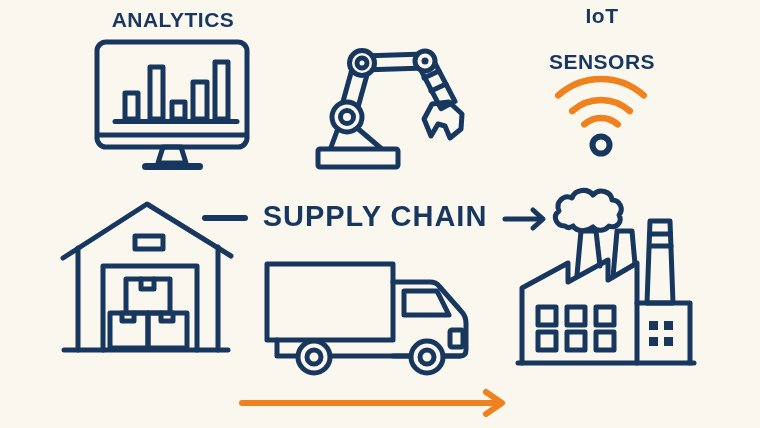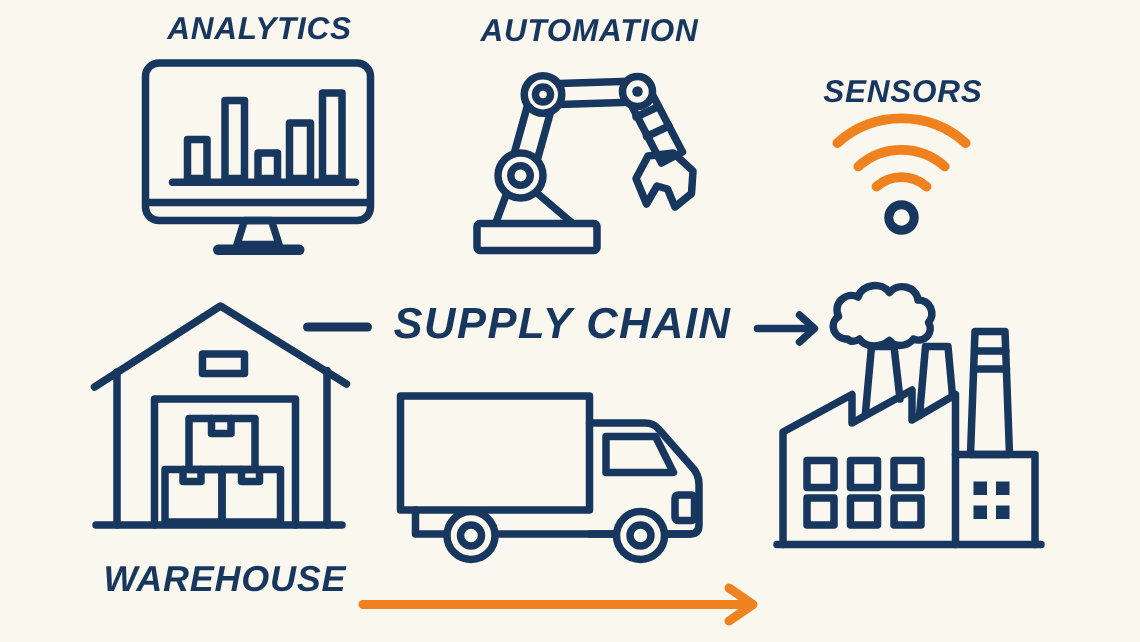--- a/index.html
+++ b/index.html
@@ -3,21 +3,21 @@
 <meta charset="utf-8">
 <style>
   :root{
     --navy:#17375f;
     --orange:#f0811f;
     --bg:#faf7ef;
   }
   *{margin:0;padding:0;box-sizing:border-box;}
   html,body{width:760px;height:428px;overflow:hidden;}
   body{background:var(--bg);font-family:"Liberation Sans", sans-serif;}
-  .canvas{position:relative;width:760px;height:428px;background:var(--bg);font-style:italic;}
+  .canvas{position:relative;width:760px;height:428px;background:var(--bg);}
   .lbl{
     position:absolute;color:var(--navy);font-weight:bold;
     text-align:center;letter-spacing:.5px;line-height:1;white-space:nowrap;
   }
   .lbl-top{font-size:21px;}
   .lbl-bottom{font-size:24px;letter-spacing:.5px;}
   .title{
     position:absolute;left:252px;top:202px;width:246px;text-align:center;
     color:var(--navy);font-weight:bold;font-size:29px;letter-spacing:1px;line-height:1;white-space:nowrap;
   }
@@ -29,21 +29,21 @@
   .st{stroke:var(--navy);stroke-width:5;fill:none;stroke-linecap:round;stroke-linejoin:round;}
   .stf{stroke:var(--navy);stroke-width:5;fill:var(--bg);stroke-linejoin:round;}
   .or{stroke:var(--orange);fill:none;stroke-linecap:round;stroke-linejoin:round;}
 </style>
 </head>
 <body>
 
 <div class="canvas">
 
   <div class="lbl lbl-top" style="left:95px;top:9px;width:156px;">ANALYTICS</div>
-  <div class="lbl lbl-top" style="left:308px;top:10px;width:170px;">AUTOMATION</div>
+  <div class="lbl lbl-top" style="left:546px;top:5px;width:112px;">IoT</div>
   <div class="lbl lbl-top" style="left:546px;top:51px;width:112px;">SENSORS</div>
 
   <svg style="left:93px;top:38px;" width="160" height="136" viewBox="0 0 160 136">
     <rect class="st" x="4" y="4" width="150" height="105" rx="9" stroke-width="5.5"></rect>
     <line class="st" x1="5" y1="97" x2="153" y2="97" stroke-width="5.5"></line>
 
     <line class="st" x1="22" y1="83.5" x2="144" y2="83.5" stroke-width="4.5"></line>
     <rect class="st" x="32" y="55" width="13" height="26" stroke-width="4.5"></rect>
     <rect class="st" x="57" y="29" width="13" height="52" stroke-width="4.5"></rect>
     <rect class="st" x="79" y="64" width="13" height="17" stroke-width="4.5"></rect>
@@ -158,15 +158,14 @@
     <rect x="149" y="157" width="9" height="9" fill="var(--navy)"></rect>
 
     <line class="st" stroke-width="6" x1="3" y1="183" x2="179" y2="183"></line>
   </svg>
 
   <svg style="left:236px;top:388px;" width="280" height="30" viewBox="0 0 280 30">
     <line class="or" stroke-width="6" x1="6" y1="15" x2="258" y2="15"></line>
     <path class="or" stroke-width="6" d="M250,4 L266,15 L250,26"></path>
   </svg>
 
-  <div class="lbl lbl-bottom" style="left:60px;top:375px;width:180px;">WAREHOUSE</div>
 
 </div>
 
 </body></html>

